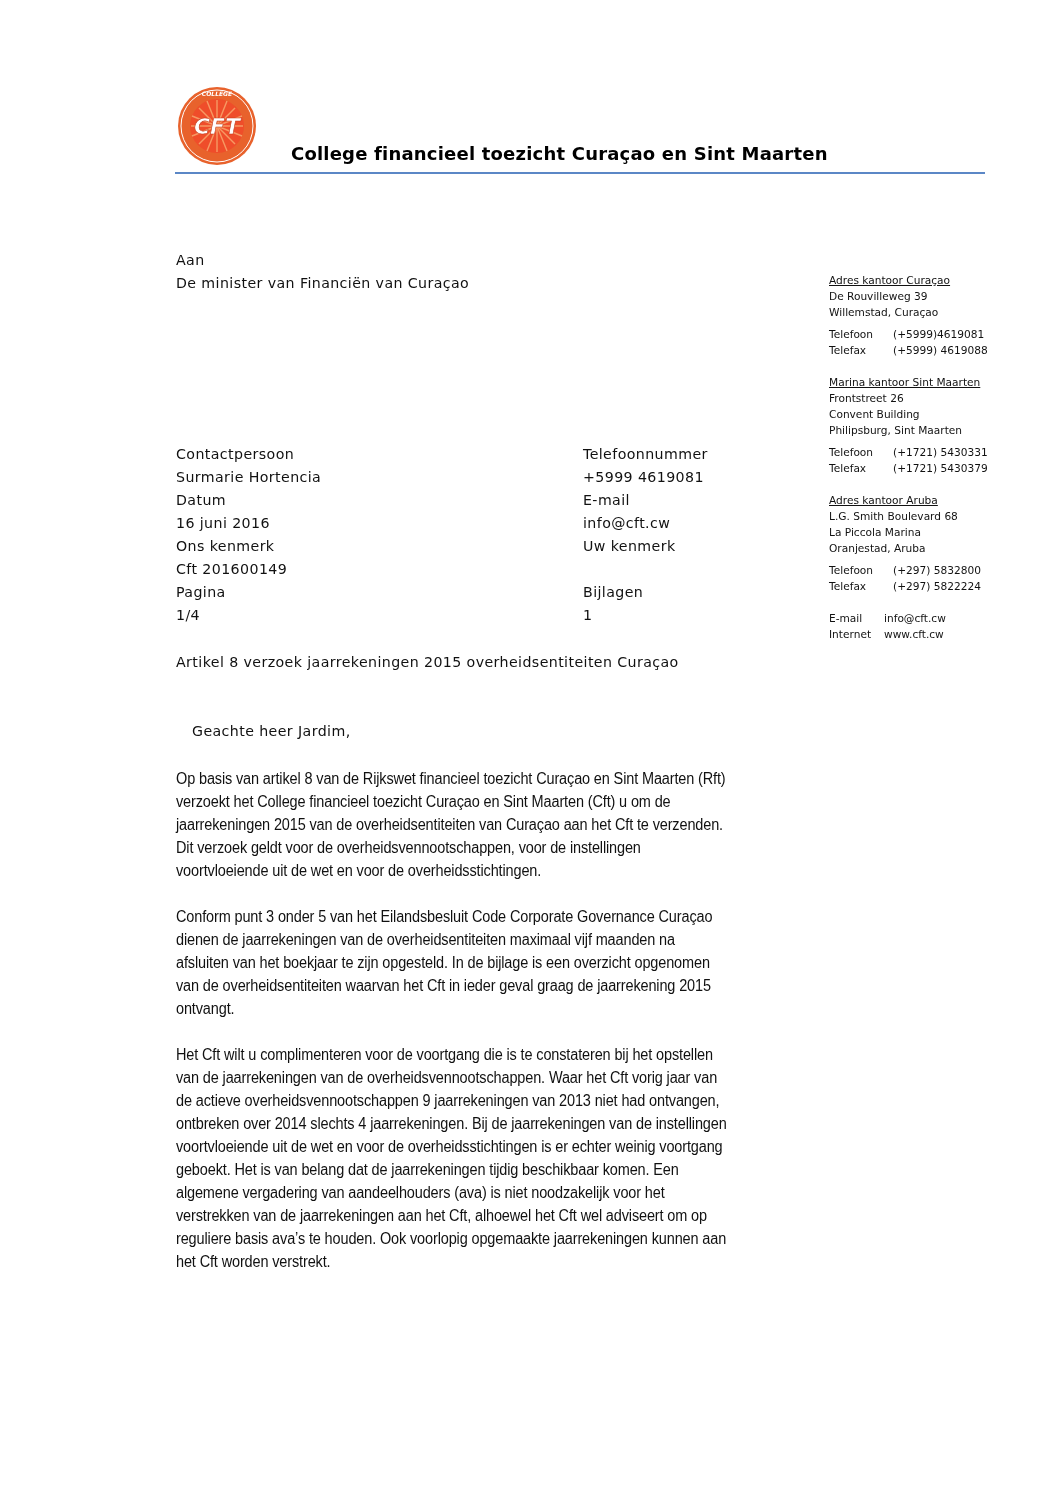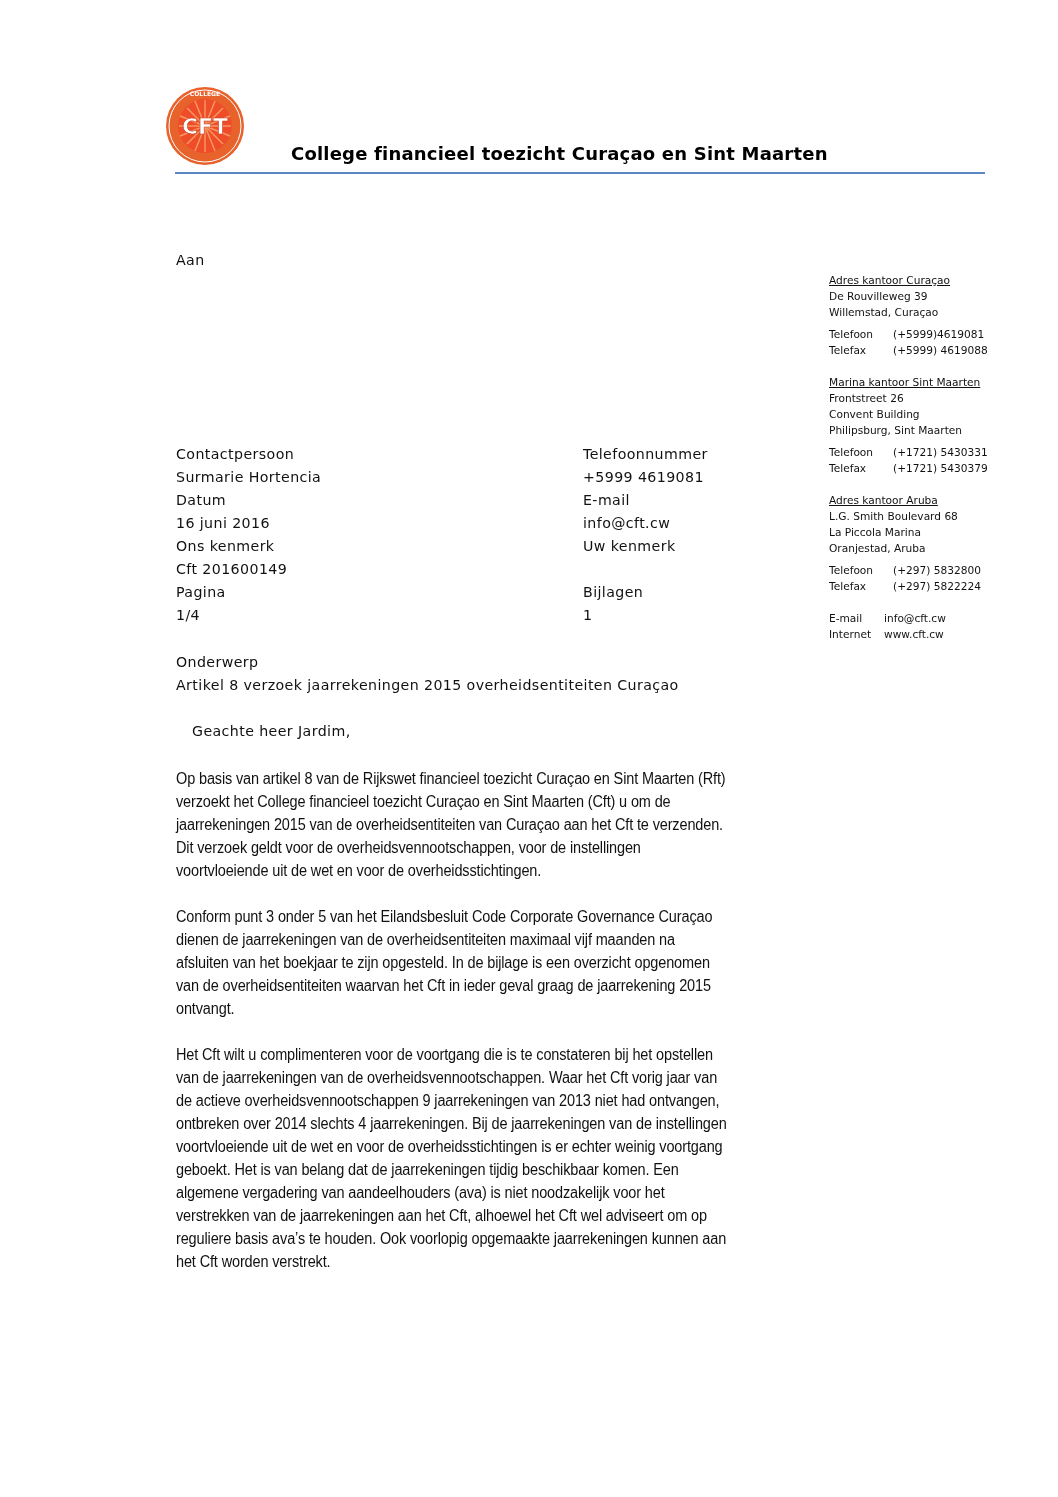--- a/index.html
+++ b/index.html
@@ -1,20 +1,20 @@
 <!DOCTYPE html>
 <html><head>
   <meta charset="utf-8">
   <style>
     html, body { margin: 0; padding: 0; background: #ffffff; }
     body {
       width: 1058px; height: 1497px; position: relative; overflow: hidden;
       font-family: "DejaVu Sans", sans-serif; color: #111;
     }
-    .logo { position: absolute; left: 165px; top: 86px; width: 80px; height: 80px; }
+    .logo { position: absolute; left: 177px; top: 86px; width: 80px; height: 80px; font-style: italic; }
     .org-title {
       position: absolute; left: 257px; top: 143px;
       font-family: "DejaVu Sans", sans-serif; font-weight: bold; font-size: 18px;
       letter-spacing: 0.2px; color: #000; margin-left: 34px;
     }
     .rule {
       position: absolute; left: 175px; top: 172px; width: 810px; height: 2px;
       background: #5b87c6;
     }
     .main-text { font-size: 14.2px; letter-spacing: 0.4px; line-height: 23px; }
@@ -70,20 +70,21 @@
     </g>
     <text x="40" y="10" font-size="6" fill="#fff" text-anchor="middle" font-family="DejaVu Sans, sans-serif" font-weight="bold">COLLEGE</text>
     <text x="40" y="48" font-size="22" fill="#ffffff" text-anchor="middle" font-family="DejaVu Sans, sans-serif" font-weight="bold" stroke="#c23a1a" stroke-width="0.6">CFT</text>
   </svg>
 </div>
 <div class="org-title">College financieel toezicht Curaçao en Sint Maarten</div>
 <div class="rule"></div>
 
 <div class="addressee main-text">
   <div>Aan</div>
+  <div>De minister van Financiën van Curaçao</div>
 </div>
 
 <div class="meta left main-text">
   <div class="line">Contactpersoon</div>
   <div class="line">Surmarie Hortencia</div>
   <div class="line">Datum</div>
   <div class="line">16 juni 2016</div>
   <div class="line">Ons kenmerk</div>
   <div class="line">Cft 201600149</div>
   <div class="line">Pagina</div>
@@ -95,21 +96,20 @@
   <div class="line">+5999 4619081</div>
   <div class="line">E-mail</div>
   <div class="line">info@cft.cw</div>
   <div class="line">Uw kenmerk</div>
   <div class="line"></div>
   <div class="line">Bijlagen</div>
   <div class="line">1</div>
 </div>
 
 <div class="subject main-text">
-  <div>Onderwerp</div>
   <div>Artikel 8 verzoek jaarrekeningen 2015 overheidsentiteiten Curaçao</div>
 </div>
 
 <div class="salutation main-text">Geachte heer Jardim,</div>
 
 <div class="body-para p1">
   <span class="ln">Op basis van artikel 8 van de Rijkswet financieel toezicht Curaçao en Sint Maarten (Rft)</span>
   <span class="ln">verzoekt het College financieel toezicht Curaçao en Sint Maarten (Cft) u om de</span>
   <span class="ln">jaarrekeningen 2015 van de overheidsentiteiten van Curaçao aan het Cft te verzenden.</span>
   <span class="ln">Dit verzoek geldt voor de overheidsvennootschappen, voor de instellingen</span>

